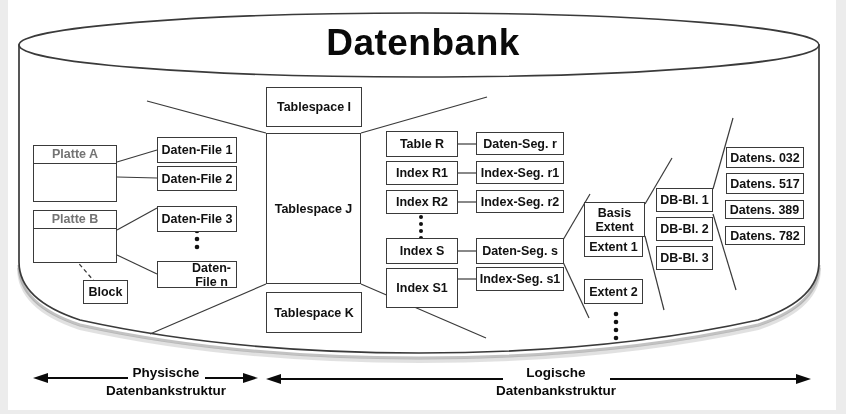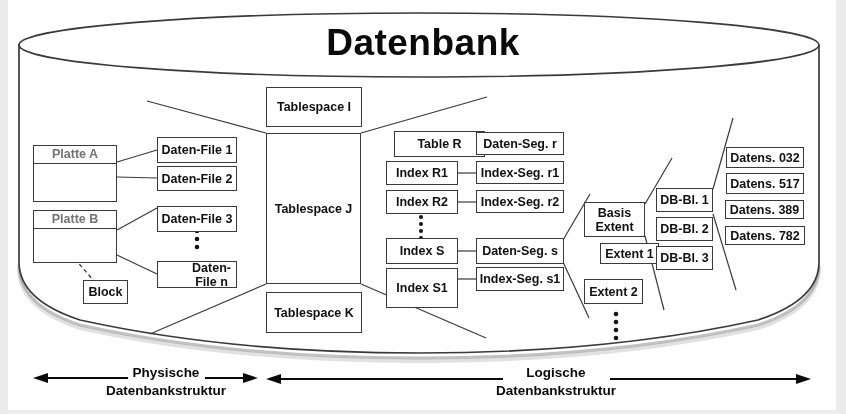--- a/index.html
+++ b/index.html
@@ -121,33 +121,33 @@
 
   <div class="box" style="left:157px;top:137px;width:80px;height:26px;">Daten-File 1</div>
   <div class="box" style="left:157px;top:166px;width:80px;height:25px;">Daten-File 2</div>
   <div class="box" style="left:157px;top:194px;width:80px;height:26px;margin-top:12px;">Daten-File 3</div>
   <div class="box" style="left:157px;top:261px;width:80px;height:27px;padding-left:29px;">Daten-File n</div>
 
   <div class="box" style="left:266px;top:87px;width:96px;height:40px;">Tablespace I</div>
   <div class="box" style="left:266px;top:133px;width:95px;height:151px;">Tablespace J</div>
   <div class="box" style="left:266px;top:292px;width:96px;height:41px;">Tablespace K</div>
 
-  <div class="box" style="left:394px;top:131px;width:91px;height:26px;">Table R</div>
+  <div class="box" style="left:386px;top:131px;width:72px;height:26px;">Table R</div>
   <div class="box" style="left:476px;top:132px;width:88px;height:23px;">Daten-Seg. r</div>
   <div class="box" style="left:386px;top:161px;width:72px;height:24px;">Index R1</div>
   <div class="box" style="left:476px;top:161px;width:88px;height:23px;">Index-Seg. r1</div>
   <div class="box" style="left:386px;top:190px;width:72px;height:24px;">Index R2</div>
   <div class="box" style="left:476px;top:190px;width:88px;height:23px;">Index-Seg. r2</div>
   <div class="box" style="left:386px;top:238px;width:72px;height:26px;">Index S</div>
   <div class="box" style="left:476px;top:238px;width:88px;height:26px;">Daten-Seg. s</div>
   <div class="box" style="left:386px;top:268px;width:72px;height:40px;">Index S1</div>
   <div class="box" style="left:476px;top:267px;width:88px;height:24px;">Index-Seg. s1</div>
 
   <div class="box" style="left:584px;top:202px;width:61px;height:35px;padding:0 4px;">Basis Extent</div>
-  <div class="box" style="left:584px;top:243px;width:59px;height:21px;margin-left:16px;">Extent 1</div>
+  <div class="box" style="left:584px;top:236px;width:59px;height:21px;">Extent 1</div>
   <div class="box" style="left:584px;top:279px;width:59px;height:25px;">Extent 2</div>
 
   <div class="box" style="left:656px;top:188px;width:57px;height:24px;">DB-Bl. 1</div>
   <div class="box" style="left:656px;top:217px;width:57px;height:24px;">DB-Bl. 2</div>
   <div class="box" style="left:656px;top:246px;width:57px;height:24px;">DB-Bl. 3</div>
 
   <div class="box" style="left:726px;top:147px;width:78px;height:21px;">Datens. 032</div>
   <div class="box" style="left:726px;top:173px;width:78px;height:21px;">Datens. 517</div>
   <div class="box" style="left:725px;top:200px;width:79px;height:19px;">Datens. 389</div>
   <div class="box" style="left:725px;top:226px;width:80px;height:19px;">Datens. 782</div>

